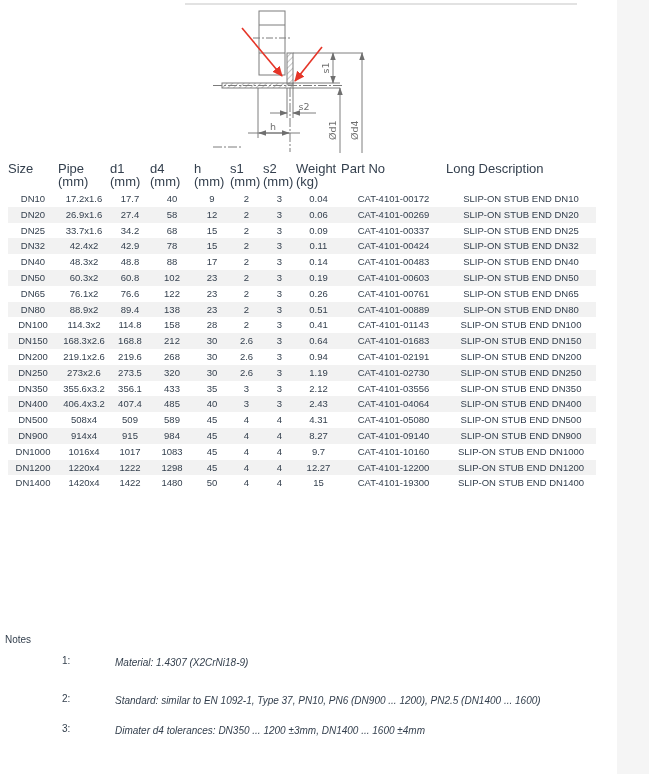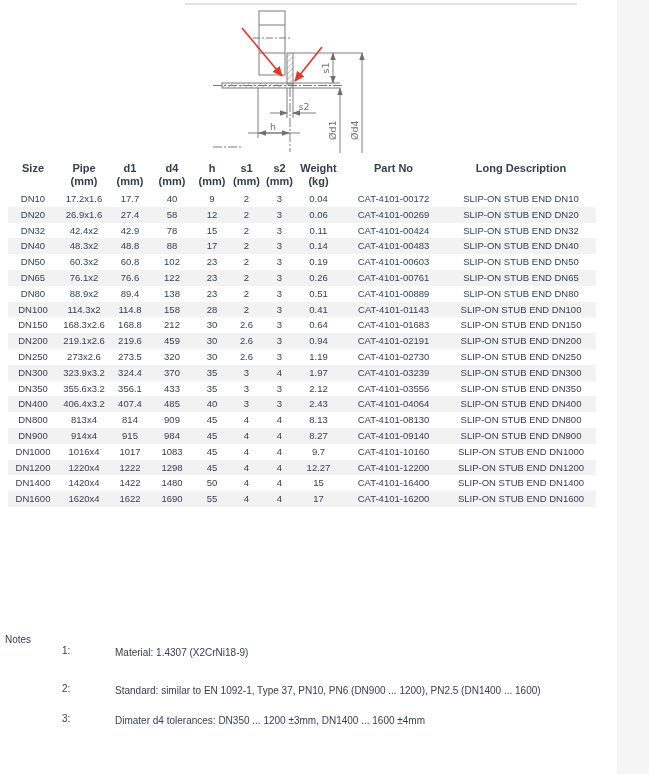--- a/index.html
+++ b/index.html
@@ -21,43 +21,43 @@
   .figure-area svg { display: block; }
 
   table.spec {
     position: absolute; top: 161px; left: 8px;
     border-collapse: collapse; table-layout: fixed;
     width: 588px;
     font-size: 9.5px;
     color: #333f4d;
   }
   table.spec th {
-    font-weight: bold; font-size: 11px; text-align: center; vertical-align: top;
+    font-weight: normal; font-size: 13px; text-align: left; vertical-align: top;
     line-height: 13px; padding: 1px 0 3px 0;
   }
   table.spec td {
     text-align: center; height: 15.8px; padding: 0; line-height: 15.8px;
     white-space: nowrap; overflow: hidden;
   }
   table.spec tbody tr:nth-child(even) { background: #f2f2f2; }
 
   .col-size {width:50px} .col-pipe {width:52px} .col-d1 {width:40px}
   .col-d4 {width:44px} .col-h {width:36px} .col-s1 {width:33px}
   .col-s2 {width:33px} .col-weight {width:45px} .col-partno {width:105px}
   .col-desc {width:150px}
 
   .notes {
     position: absolute; top: 634px; left: 5px; width: 590px;
     font-size: 10px; color: #333f4d;
   }
-  .notes-heading { }
+  .notes-heading { margin-bottom: 10px; }
   .note-item { display: flex; margin-bottom: 23px; }
   .note-item:nth-child(2) { margin-bottom: 15px; }
   .note-num { width: 53px; margin-left: 57px; flex: 0 0 auto; }
-  .note-text { max-width: 430px; line-height: 15px; }
+  .note-text { max-width: 430px; line-height: 15px; font-style: italic; }
 </style>
 </head>
 <body>
 
 <div class="right-gutter"></div>
 
 <div class="figure-area">
   <svg width="392" height="158" viewBox="0 0 392 158">
     <defs>
       <pattern id="hatch" width="4" height="4" patternTransform="rotate(45)" patternUnits="userSpaceOnUse">
@@ -208,20 +208,32 @@
         <td>27.4</td>
         <td>58</td>
         <td>12</td>
         <td>2</td>
         <td>3</td>
         <td>0.06</td>
         <td>CAT-4101-00269</td>
         <td>SLIP-ON STUB END DN20</td>
       </tr>
       <tr>
+        <td>DN25</td>
+        <td>33.7x1.6</td>
+        <td>34.2</td>
+        <td>68</td>
+        <td>15</td>
+        <td>2</td>
+        <td>3</td>
+        <td>0.09</td>
+        <td>CAT-4101-00337</td>
+        <td>SLIP-ON STUB END DN25</td>
+      </tr>
+      <tr>
         <td>DN32</td>
         <td>42.4x2</td>
         <td>42.9</td>
         <td>78</td>
         <td>15</td>
         <td>2</td>
         <td>3</td>
         <td>0.11</td>
         <td>CAT-4101-00424</td>
         <td>SLIP-ON STUB END DN32</td>
@@ -295,53 +307,41 @@
         <td>2.6</td>
         <td>3</td>
         <td>0.64</td>
         <td>CAT-4101-01683</td>
         <td>SLIP-ON STUB END DN150</td>
       </tr>
       <tr>
         <td>DN200</td>
         <td>219.1x2.6</td>
         <td>219.6</td>
-        <td>459</td>
+        <td>268</td>
         <td>30</td>
         <td>2.6</td>
         <td>3</td>
         <td>0.94</td>
         <td>CAT-4101-02191</td>
         <td>SLIP-ON STUB END DN200</td>
       </tr>
       <tr>
         <td>DN250</td>
         <td>273x2.6</td>
         <td>273.5</td>
         <td>320</td>
         <td>30</td>
         <td>2.6</td>
         <td>3</td>
         <td>1.19</td>
         <td>CAT-4101-02730</td>
         <td>SLIP-ON STUB END DN250</td>
       </tr>
       <tr>
-        <td>DN300</td>
-        <td>323.9x3.2</td>
-        <td>324.4</td>
-        <td>370</td>
-        <td>35</td>
-        <td>3</td>
-        <td>4</td>
-        <td>1.97</td>
-        <td>CAT-4101-03239</td>
-        <td>SLIP-ON STUB END DN300</td>
-      </tr>
-      <tr>
         <td>DN350</td>
         <td>355.6x3.2</td>
         <td>356.1</td>
         <td>433</td>
         <td>35</td>
         <td>3</td>
         <td>3</td>
         <td>2.12</td>
         <td>CAT-4101-03556</td>
         <td>SLIP-ON STUB END DN350</td>
@@ -352,30 +352,30 @@
         <td>407.4</td>
         <td>485</td>
         <td>40</td>
         <td>3</td>
         <td>3</td>
         <td>2.43</td>
         <td>CAT-4101-04064</td>
         <td>SLIP-ON STUB END DN400</td>
       </tr>
       <tr>
-        <td>DN800</td>
-        <td>813x4</td>
-        <td>814</td>
-        <td>909</td>
+        <td>DN500</td>
+        <td>508x4</td>
+        <td>509</td>
+        <td>589</td>
         <td>45</td>
         <td>4</td>
         <td>4</td>
-        <td>8.13</td>
-        <td>CAT-4101-08130</td>
-        <td>SLIP-ON STUB END DN800</td>
+        <td>4.31</td>
+        <td>CAT-4101-05080</td>
+        <td>SLIP-ON STUB END DN500</td>
       </tr>
       <tr>
         <td>DN900</td>
         <td>914x4</td>
         <td>915</td>
         <td>984</td>
         <td>45</td>
         <td>4</td>
         <td>4</td>
         <td>8.27</td>
@@ -408,34 +408,22 @@
       </tr>
       <tr>
         <td>DN1400</td>
         <td>1420x4</td>
         <td>1422</td>
         <td>1480</td>
         <td>50</td>
         <td>4</td>
         <td>4</td>
         <td>15</td>
-        <td>CAT-4101-16400</td>
+        <td>CAT-4101-19300</td>
         <td>SLIP-ON STUB END DN1400</td>
-      </tr>
-      <tr>
-        <td>DN1600</td>
-        <td>1620x4</td>
-        <td>1622</td>
-        <td>1690</td>
-        <td>55</td>
-        <td>4</td>
-        <td>4</td>
-        <td>17</td>
-        <td>CAT-4101-16200</td>
-        <td>SLIP-ON STUB END DN1600</td>
       </tr>
     </tbody>
 </table>
 
 <div class="notes">
   <div class="notes-heading">Notes</div>
   <div id="notes-list">
       <div class="note-item">
         <div class="note-num">1:</div>
         <div class="note-text">Material: 1.4307 (X2CrNi18-9)</div>

